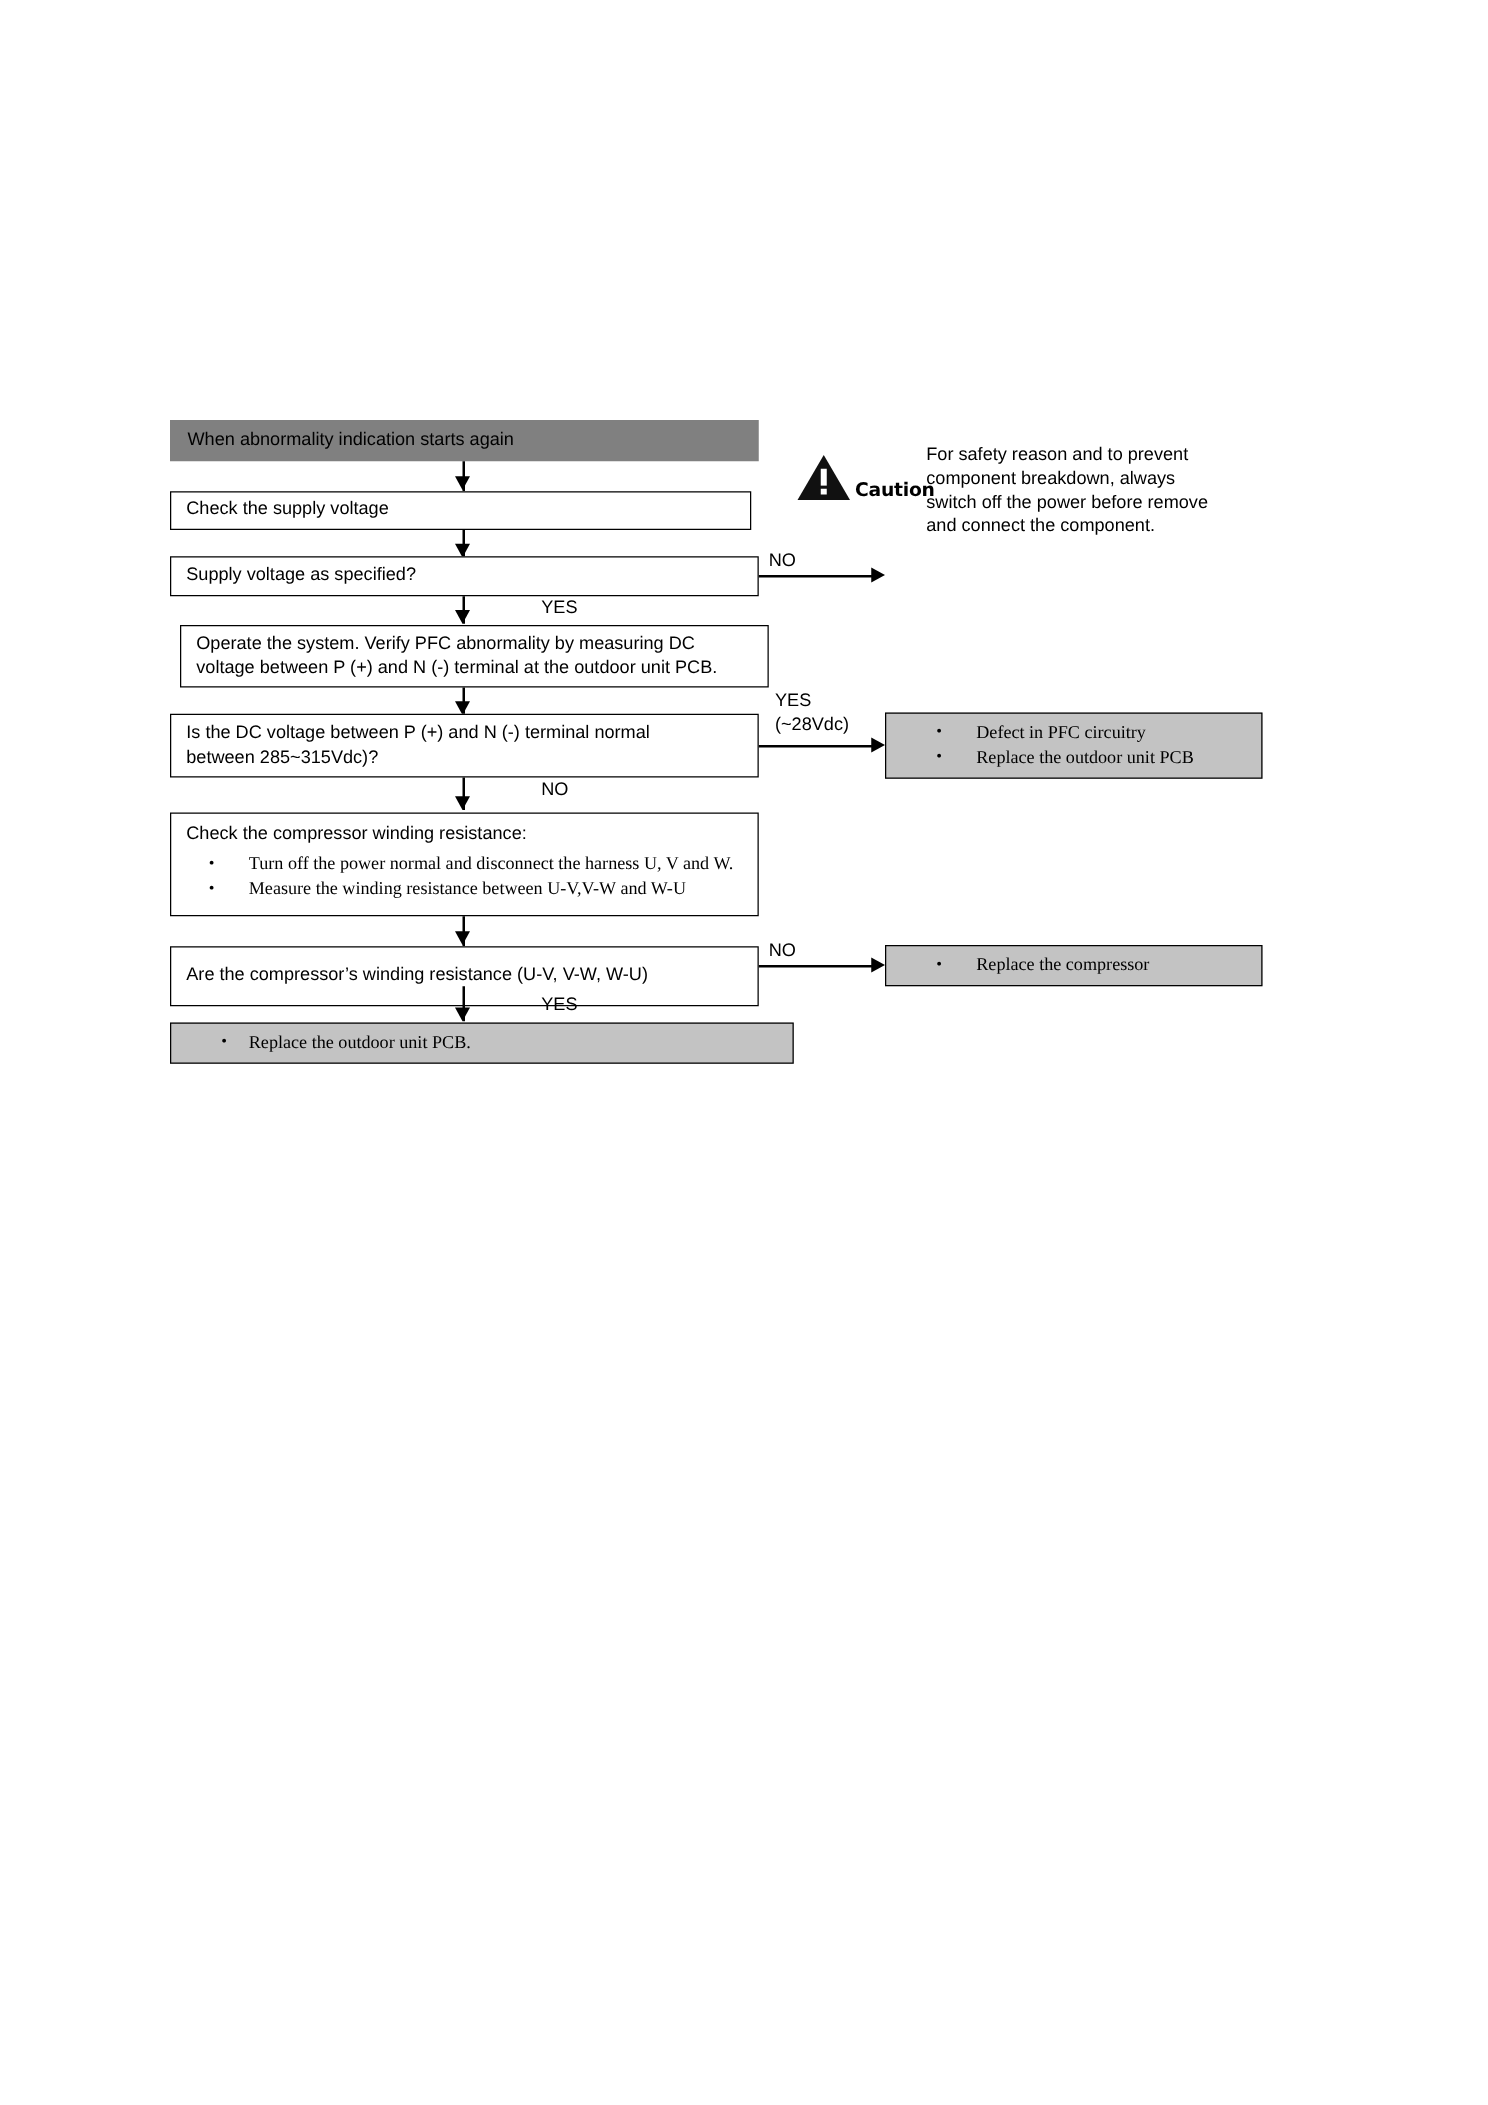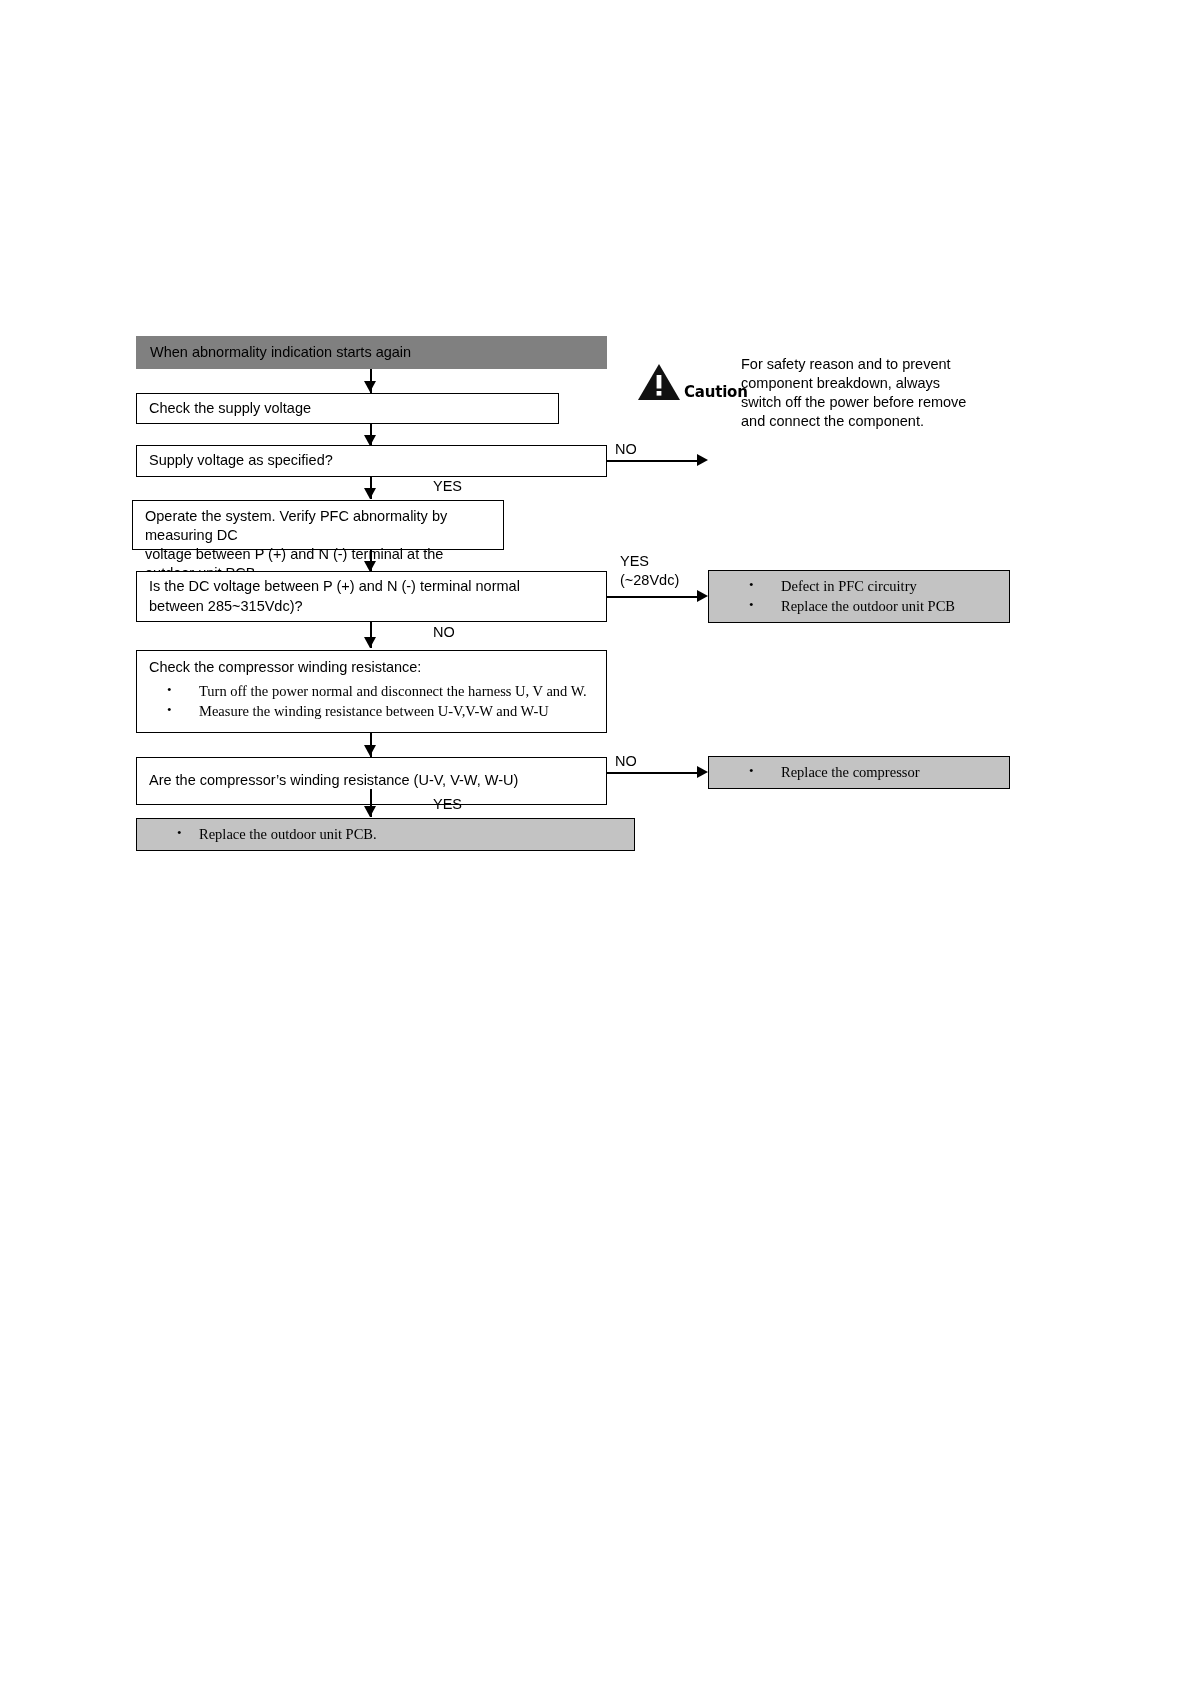--- a/index.html
+++ b/index.html
@@ -145,41 +145,41 @@
 
 <div class="page">
 
   <div class="node header" style="left:136px; top:336px; width:471px; height:33px;">
     <span>When abnormality indication starts again</span>
   </div>
 
   <div class="vline" style="left:370px; top:369px; height:24px;"></div>
   <div class="arrow-down" style="left:364px; top:381px;"></div>
 
-  <div class="node" style="left:136px; top:393px; width:423px; height:31px;">
+  <div class="node" style="left:136px; top:393px; width:465px; height:31px;justify-content:flex-end;">
     <span>Check the supply voltage</span>
   </div>
 
   <div class="vline" style="left:370px; top:424px; height:23px;"></div>
   <div class="arrow-down" style="left:364px; top:435px;"></div>
 
   <div class="node" style="left:136px; top:445px; width:471px; height:32px;">
     <span>Supply voltage as specified?</span>
   </div>
 
   <div class="hline" style="left:607px; top:460px; width:93px;"></div>
   <div class="arrow-right" style="left:697px; top:454px;"></div>
   <div class="elabel" style="left:615px; top:440px;">NO</div>
 
 
   <div class="vline" style="left:370px; top:477px; height:22px;"></div>
   <div class="arrow-down" style="left:364px; top:488px;"></div>
   <div class="elabel" style="left:433px; top:477px;">YES</div>
 
-  <div class="node" style="left:132px; top:500px; width:372px; height:50px;justify-content:space-between;">
+  <div class="node" style="left:144px; top:500px; width:471px; height:50px;">
     <span>Operate the system. Verify PFC abnormality by measuring DC</span>
     <span>voltage between P (+) and N (-) terminal at the outdoor unit PCB.</span>
   </div>
 
   <div class="vline" style="left:370px; top:550px; height:22px;"></div>
   <div class="arrow-down" style="left:364px; top:561px;"></div>
 
   <div class="node" style="left:136px; top:571px; width:471px; height:51px;">
     <span>Is the DC voltage between P (+) and N (-) terminal normal</span>
     <span>between 285~315Vdc)?</span>

